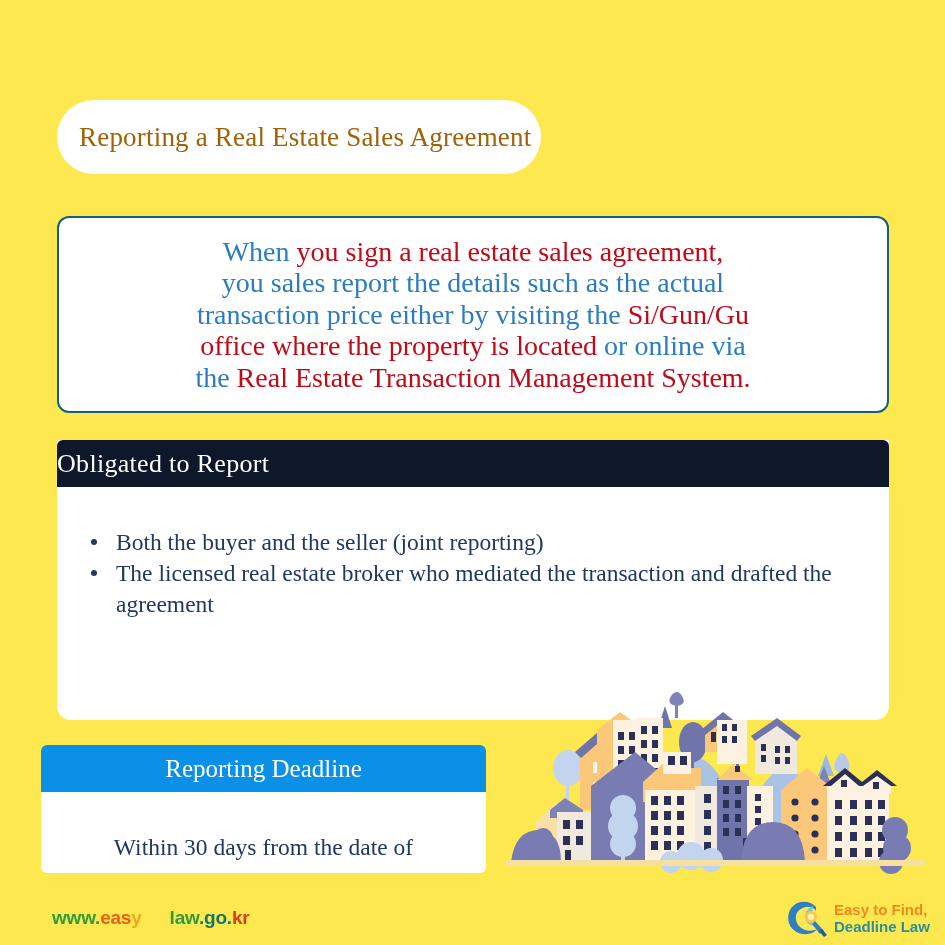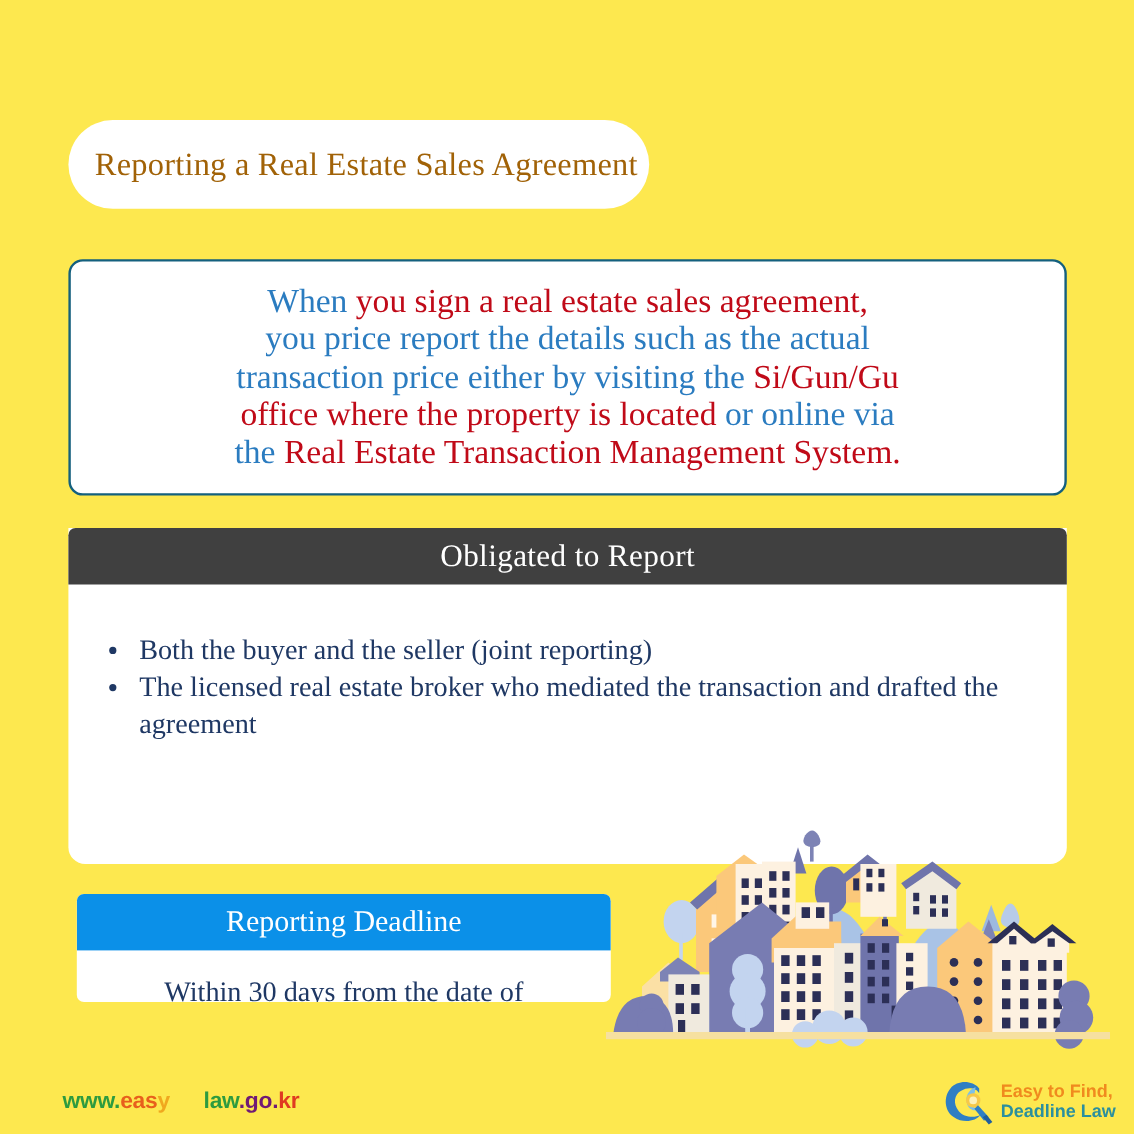--- a/index.html
+++ b/index.html
@@ -75,25 +75,25 @@
     height: 280px;
     background: #ffffff;
     border-radius: 0 0 14px 14px;
   }
   .oblig-header {
     position: absolute;
     left: 57px;
     top: 440px;
     width: 832px;
     height: 47px;
-    background: #404040;
+    background: #0f172a;
     border-radius: 6px 6px 0 0;
     display: flex;
     align-items: center;
-    justify-content: center;
+    justify-content: flex-start;
     box-sizing: border-box;
   }
   .oblig-header-text {
     color: #ffffff;
     font-size: 26px;
     letter-spacing: 0.3px;
   }
   .bullet-list {
     position: absolute;
     left: 57px;
@@ -118,44 +118,44 @@
     top: 12px;
     width: 6px;
     height: 6px;
     border-radius: 50%;
     background: #1f3864;
   }
 
   
   .deadline-box {
     position: absolute;
-    left: 64px;
+    left: 41px;
     top: 745px;
     width: 445px;
-    height: 90px;
+    height: 128px;
     background: #ffffff;
     border-radius: 6px;
     overflow: hidden;
     z-index: 4;
   }
   .deadline-header {
     height: 47px;
     background: #0b90e8;
     display: flex;
     align-items: center;
     justify-content: center;
   }
   .deadline-header-text {
     color: #ffffff;
     font-size: 25px;
   }
   .deadline-body {
     height: 71px;
     display: flex;
-    align-items: center;
+    align-items: flex-end;
     justify-content: center;
     text-align: center;
     color: #1f3864;
     font-size: 23.5px;
     line-height: 31px;
   }
 
   
   .city {
     position: absolute;
@@ -172,21 +172,21 @@
     left: 24px;
     top: 907px;
     font-family: "Liberation Sans", sans-serif;
     font-size: 19px;
     font-weight: bold;
     letter-spacing: -0.2px;
   }
   .u-green  { color: #2e9b3f; margin-left: 28px; }
   .u-orange { color: #e8601c; }
   .u-amber  { color: #f0a81e; }
-  .u-blue   { color: #701a75; }
+  .u-blue   { color: #0f766e; }
   .u-red    { color: #e03a21; }
 
   .logo {
     position: absolute;
     left: 786px;
     top: 896px;
     width: 152px;
     height: 44px;
     display: flex;
     align-items: center;
@@ -210,21 +210,21 @@
 
 <div class="page">
 
   <div class="title-pill">
     <span class="title-text">Reporting a Real Estate Sales Agreement</span>
   </div>
 
   <div class="intro-card">
     <div class="intro-text">
       <span class="blue">When </span><span class="red">you sign a real estate sales agreement,</span><br>
-      <span class="blue">you price report the details such as the actual</span><br>
+      <span class="blue">you sales report the details such as the actual</span><br>
       <span class="blue">transaction price either by visiting the </span><span class="red">Si/Gun/Gu</span><br>
       <span class="red">office where the property is located</span><span class="blue"> or online via</span><br>
       <span class="blue">the </span><span class="red">Real Estate Transaction Management System.</span>
     </div>
   </div>
 
   <div class="oblig-card"></div>
   <div class="oblig-header">
     <span class="oblig-header-text">Obligated to Report</span>
   </div>

